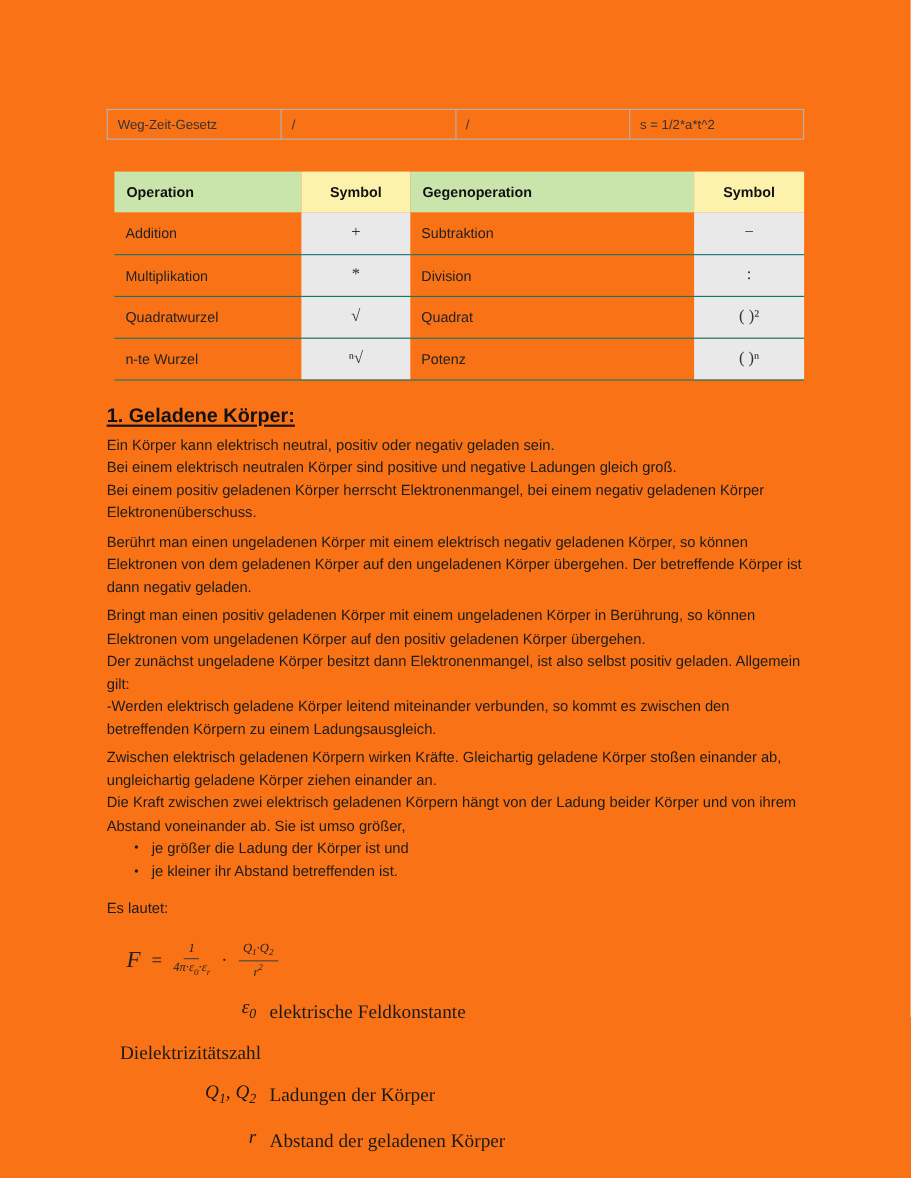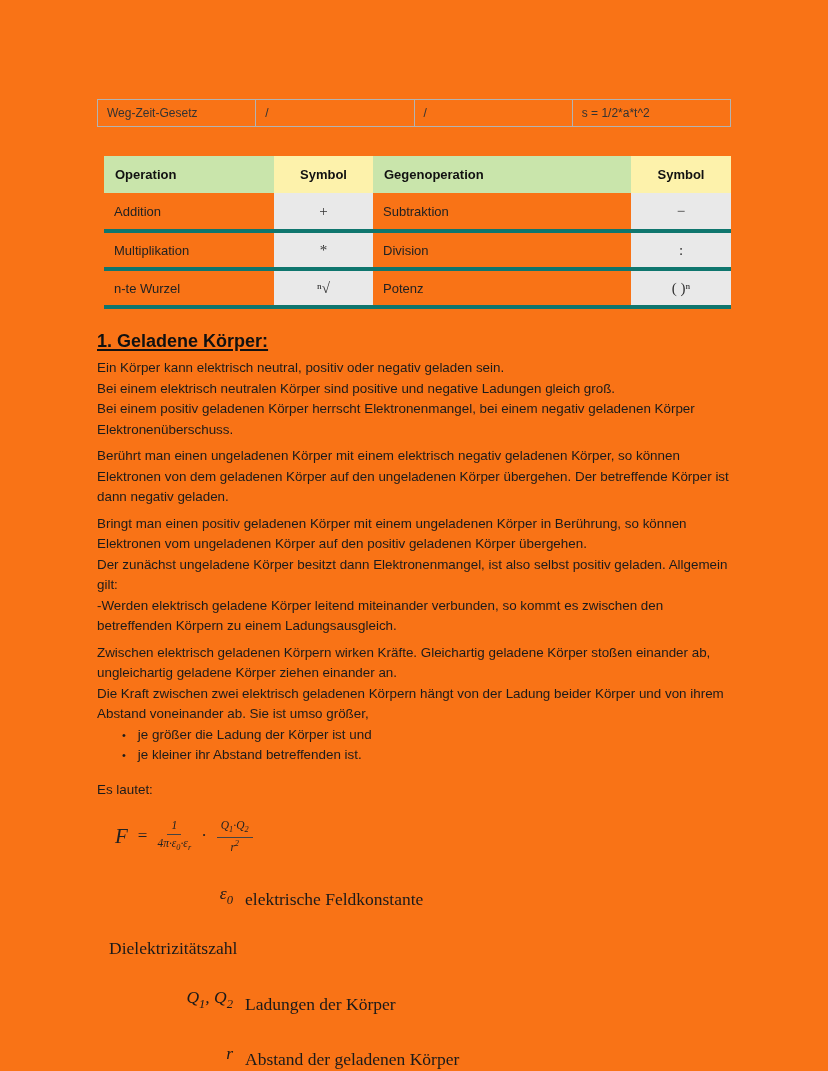--- a/index.html
+++ b/index.html
@@ -43,21 +43,21 @@
     font-weight: bold;
     color: #111;
     text-align: left;
     padding: 0 11px;
   }
   .op-table th.green  { background: var(--header_green, #c9e5ab); }
   .op-table th.yellow { background: var(--header_yellow, #fdf2ab); text-align: center; }
   .op-table td {
     height: 38px;
     padding: 0 10px;
-    border-bottom: 4px solid #0f766e;
+    border-bottom: 1px solid #0f766e;
     color: #222;
   }
   .op-table td.sym {
     background: var(--symbol_gray, #e9e9e9);
     text-align: center;
     font-family: "Liberation Serif", "DejaVu Serif", serif;
     font-size: 15px;
     color: #333;
   }
 
@@ -120,21 +120,21 @@
   .frac sub, .legend-sym sub { font-size: 0.72em; }
   .frac sup { font-size: 0.72em; }
 
   
   .legend {
     margin-top: 10px;
     font-family: "Liberation Serif", "DejaVu Serif", serif;
     font-size: 17.5px;
     color: #1a1a1a;
   }
-  .legend-row { display: flex; align-items: flex-end; margin-top: 27px; line-height: 22px; }
+  .legend-row { display: flex; align-items: center; margin-top: 13px; line-height: 22px; }
   .legend-sym { width: 136px; text-align: right; font-style: italic; }
   .legend-label { margin-left: 12px; }
 </style>
 </head>
 <body>
 
 <div class="page">
 
   <table class="top-table">
     <tbody>
@@ -167,20 +167,26 @@
         <td class="name">Addition</td>
         <td class="sym">+</td>
         <td class="name">Subtraktion</td>
         <td class="sym">−</td>
       </tr>
       <tr>
         <td class="name">Multiplikation</td>
         <td class="sym">*</td>
         <td class="name">Division</td>
         <td class="sym">:</td>
+      </tr>
+      <tr>
+        <td class="name">Quadratwurzel</td>
+        <td class="sym">√</td>
+        <td class="name">Quadrat</td>
+        <td class="sym">( )²</td>
       </tr>
       <tr>
         <td class="name">n-te Wurzel</td>
         <td class="sym">ⁿ√</td>
         <td class="name">Potenz</td>
         <td class="sym">( )ⁿ</td>
       </tr>
     </tbody>
   </table>
 

